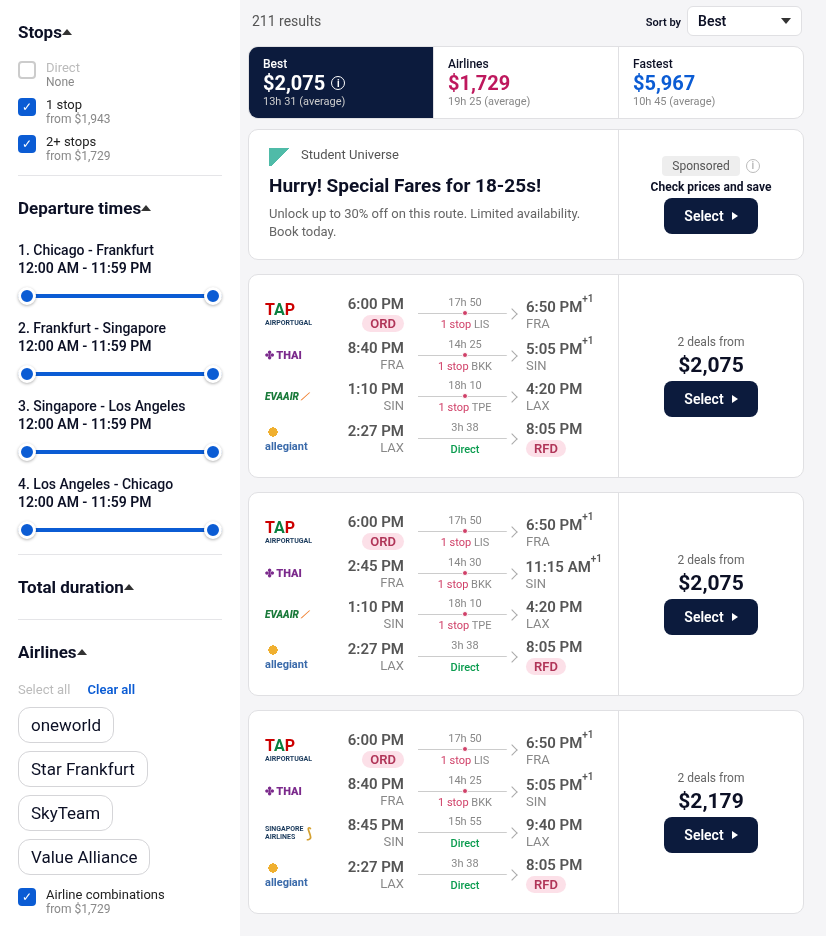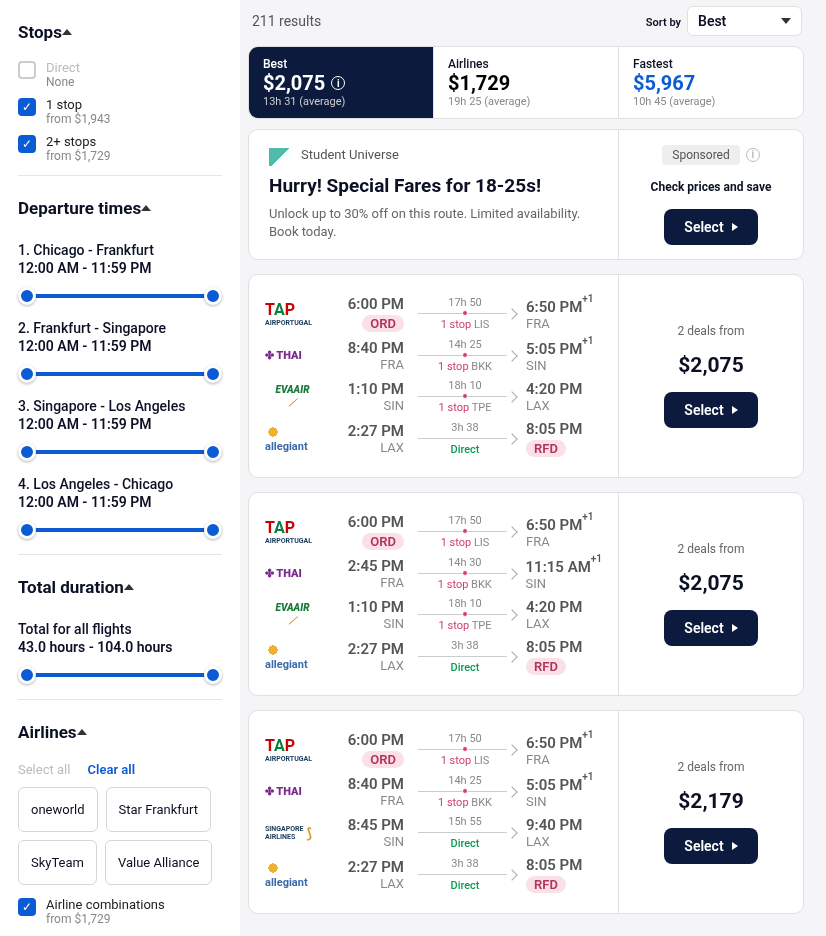--- a/index.html
+++ b/index.html
@@ -22,59 +22,59 @@
 .dep-leg .leg-range{font-size:14px;font-weight:600}
 .slider{position:relative;height:20px;margin-top:10px}
 .slider .track{position:absolute;top:8px;left:0;right:0;height:4px;background:#0b5cd4;border-radius:2px}
 .slider .track.partial{background:#ddd}
 .slider .fill{position:absolute;top:8px;left:0;height:4px;background:#0b5cd4;border-radius:2px}
 .slider .handle{position:absolute;top:1px;width:18px;height:18px;background:#0b5cd4;border:3px solid #fff;border-radius:50%;box-shadow:0 1px 3px rgba(0,0,0,.3)}
 .airlines-actions{margin:10px 0;font-size:13px}
 .airlines-actions .sel{color:#bbb;margin-right:14px}
 .airlines-actions .clr{color:#0b5cd4;font-weight:600;cursor:pointer}
 .chips{display:flex;flex-wrap:wrap;gap:8px;margin-bottom:12px}
-.chip{border:1px solid #d5d5d8;border-radius:6px;padding:14px 12px;font-size:13px;background:#fff;cursor:pointer}
+.chip{border:1px solid #d5d5d8;border-radius:12px;padding:7px 12px;font-size:17px;background:#fff;cursor:pointer}
 .topbar{display:flex;justify-content:space-between;align-items:center;padding:6px 8px 6px 4px}
 .topbar .results{font-size:14px;color:#555}
 .topbar .sortby{font-size:11px;font-weight:600;margin-right:2px}
 .sort-select{background:#fff;border:1px solid #e0e0e3;border-radius:6px;padding:6px 30px 6px 10px;font-size:14px;font-weight:600;position:relative;display:inline-flex;align-items:center;width:115px}
 .sort-select::after{content:"";position:absolute;right:10px;width:0;height:0;border-left:5px solid transparent;border-right:5px solid transparent;border-top:6px solid #333}
 .tabs{display:flex;border:1px solid #e0e0e3;border-radius:10px;overflow:hidden;margin:4px 6px 10px 0;background:#fff}
 .tab{flex:1;padding:10px 14px;border-right:1px solid #e0e0e3}
 .tab:last-child{border-right:none}
 .tab.active{background:#0c1b3d;color:#fff}
 .tab .tl{font-size:12px;font-weight:500}
 .tab .tp{font-size:20px;font-weight:700;display:flex;align-items:center;gap:6px}
-.tab.cheap .tp{color:#000000}
+.tab.cheap .tp{color:#be185d}
 .tab.fast .tp{color:#0b5cd4}
 .tab .ts{font-size:11px;color:#888}
 .tab.active .ts{color:#ccc}
 .info-icon{width:14px;height:14px;border:1.5px solid #fff;border-radius:50%;display:inline-flex;align-items:center;justify-content:center;font-size:10px;font-weight:700}
 .info-icon.gray{border-color:#bbb;color:#bbb}
 .card{background:#fff;border:1px solid #e0e0e3;border-radius:10px;margin:0 6px 14px 0;display:flex}
 .promo{padding:18px 20px;flex:1}
 .logo-su{display:flex;align-items:flex-start;gap:8px;margin-bottom:8px}
 .logo-su .ic{width:24px;height:18px;background:linear-gradient(135deg,#4fbba8 50%,transparent 50%)}
 .logo-su .tx{font-size:13px;color:#555;line-height:1.1}
 .promo h2{font-size:19px;margin:8px 0}
 .promo p{font-size:13px;color:#666;line-height:1.4}
-.card-right{width:185px;border-left:1px solid #e0e0e3;padding:14px;display:flex;flex-direction:column;align-items:center;justify-content:center;gap:15px}
+.card-right{width:185px;border-left:1px solid #e0e0e3;padding:14px;display:flex;flex-direction:column;align-items:center;justify-content:center;gap:4px}
 .sponsored-row{display:flex;align-items:center;gap:6px}
 .sponsored{background:#eee;padding:3px 10px;border-radius:4px;font-size:12px;color:#555}
 .check-prices{font-size:12px;font-weight:700}
 .btn{background:#0c1b3d;color:#fff;border:none;border-radius:8px;padding:10px 20px;font-size:14px;font-weight:600;display:inline-flex;align-items:center;gap:8px;cursor:pointer}
 .btn .arrow{width:0;height:0;border-top:4px solid transparent;border-bottom:4px solid transparent;border-left:6px solid #fff}
 .flight-card .itin{flex:1;padding:14px 16px}
 .leg{display:flex;align-items:center;margin:6px 0;gap:8px}
 .airline-logo{width:55px;font-size:9px;font-weight:700;display:flex;flex-direction:column;align-items:flex-start}
 .airline-logo.tap{color:#c00}
 .airline-logo.tap .b{font-size:16px}
 .airline-logo.tap .s{color:#1a3a5c;font-size:7px}
 .airline-logo.thai{color:#7b2a8c;font-size:11px;flex-direction:row;align-items:center;gap:2px}
-.airline-logo.eva{color:#1a7a3a;font-size:10px;flex-direction:column;align-items:center;gap:2px;font-style:italic}
+.airline-logo.eva{color:#1a7a3a;font-size:10px;flex-direction:row;align-items:center;gap:2px;font-style:italic}
 .airline-logo.allegiant{color:#3a6aaa;font-size:11px}
 .airline-logo.sq{color:#d4a030;font-size:7px;flex-direction:row;align-items:flex-end;gap:3px}
 .timeblock{text-align:right;min-width:76px}
 .timeblock .t{font-size:15px;font-weight:600;color:#555}
 .timeblock .code{font-size:13px;color:#888}
 .timeblock .code.pill{background:#fce0e8;color:#b03558;padding:1px 8px;border-radius:10px;font-weight:600;display:inline-block}
 .route{flex:1;text-align:center;position:relative;padding:0 6px}
 .route .dur{font-size:11px;color:#888}
 .route .line{height:1px;background:#ccc;margin:4px 0;position:relative}
 .route .line::after{content:"";position:absolute;right:-4px;top:-3px;width:7px;height:7px;border-top:1px solid #aaa;border-right:1px solid #aaa;transform:rotate(45deg);background:#fff}
@@ -166,30 +166,20 @@
           <div class="handle" style="right:0"></div>
         </div>
       </div>
     </div>
   <hr class="sep">
 
   <div class="section-head">
     <h3>Total duration</h3>
     <span class="chev"></span>
   </div>
-  <div class="dep-leg">
-    <div class="leg-title">Total for all flights</div>
-    <div class="leg-range">43.0 hours - 104.0 hours</div>
-    <div class="slider">
-      <div class="track partial"></div>
-        <div class="fill" style="width:95%"></div>
-      <div class="handle" style="left:0"></div>
-        <div class="handle" style="right:0"></div>
-    </div>
-  </div>
   <hr class="sep">
 
   <div class="section-head">
     <h3>Airlines</h3>
     <span class="chev"></span>
   </div>
   <div class="airlines-actions">
     <span class="sel">Select all</span>
     <span class="clr">Clear all</span>
   </div>

